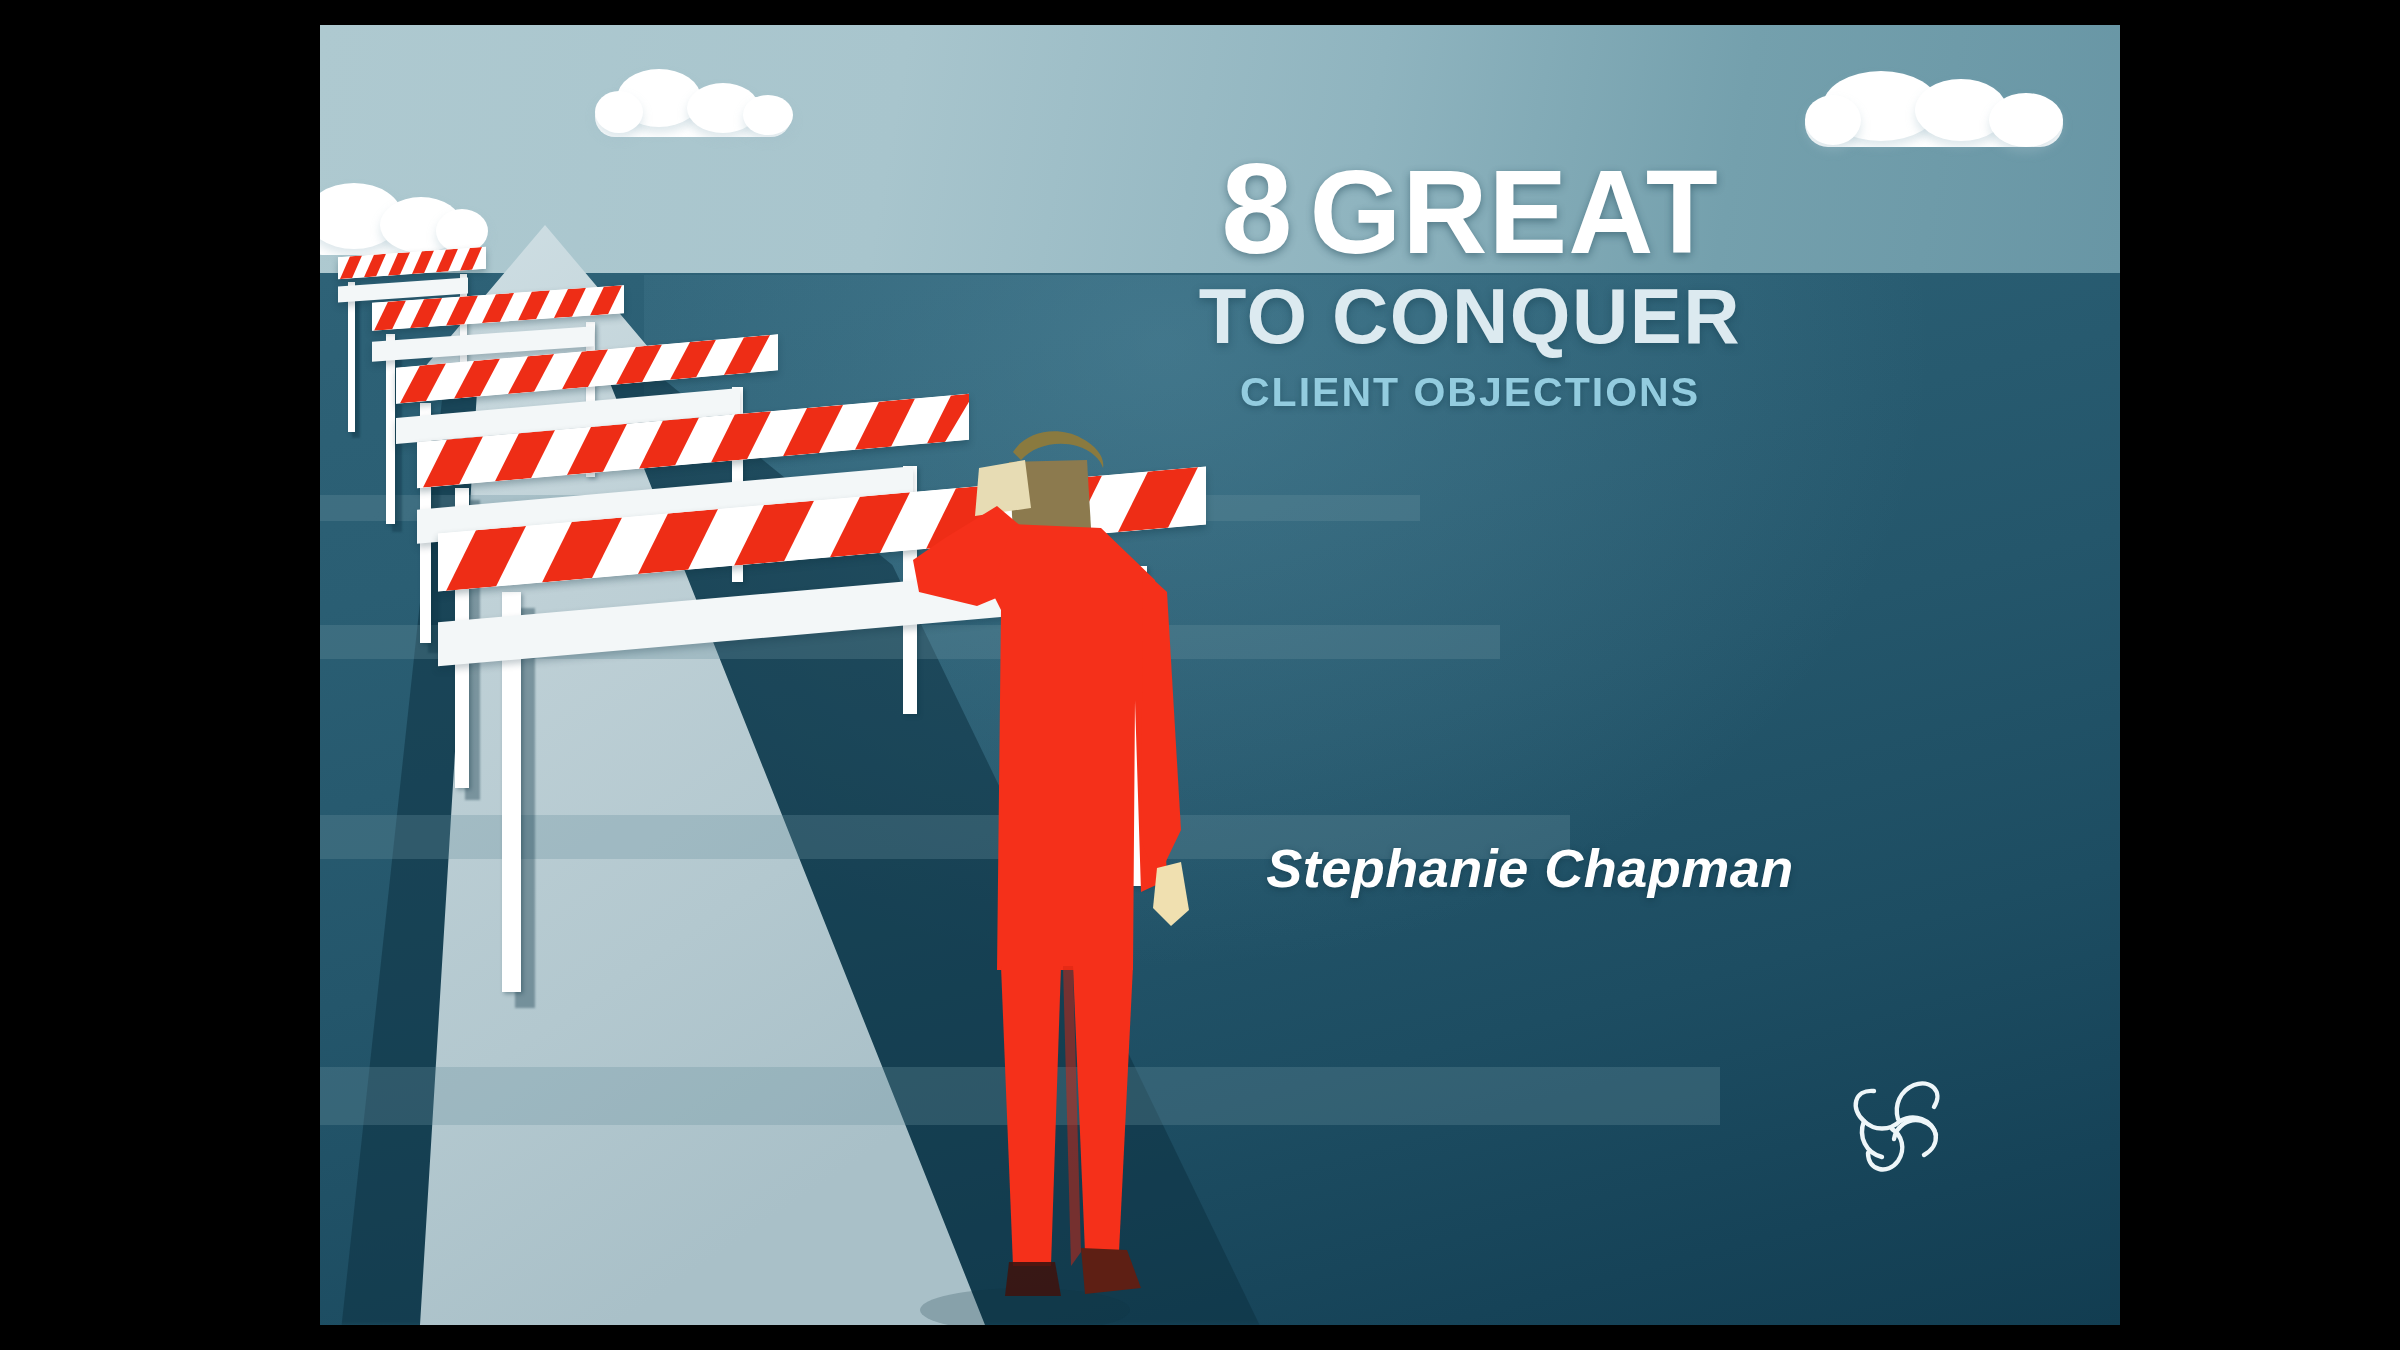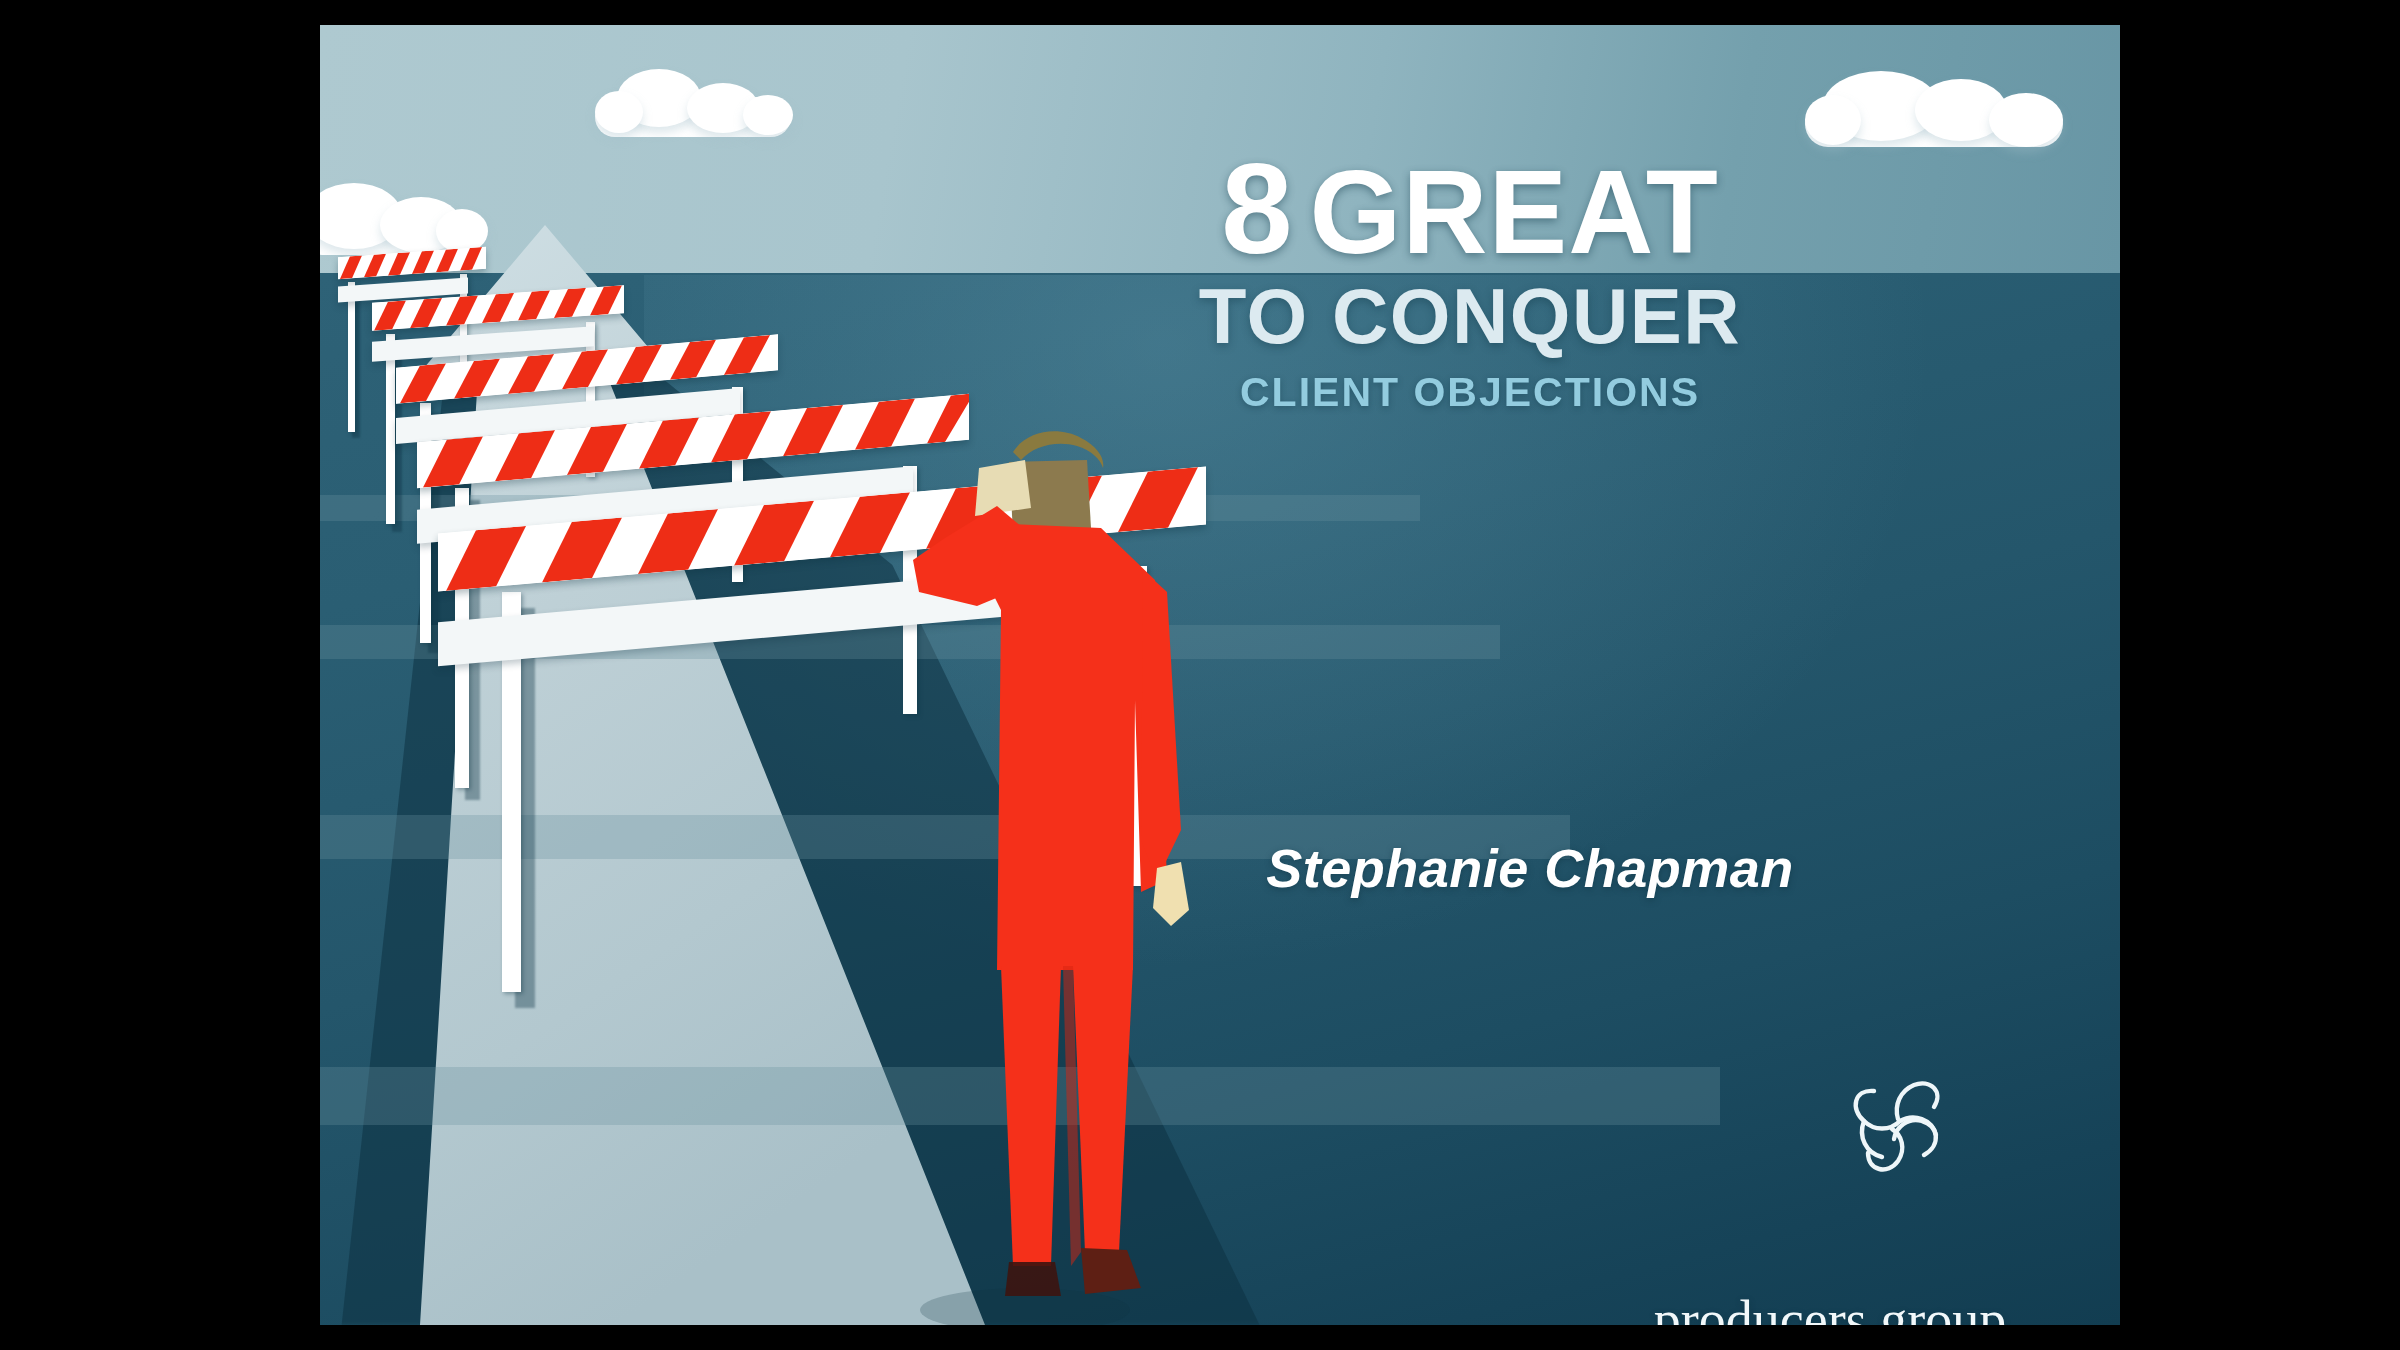--- a/index.html
+++ b/index.html
@@ -452,17 +452,16 @@
           <g fill="none" stroke="#eef6f9" stroke-width="4.4" stroke-linecap="round">
             <path d="M 36 26 C 16 24, 12 44, 26 56 C 36 66, 52 66, 62 56"></path>
             <path d="M 96 42 C 106 26, 92 14, 76 20 C 62 26, 56 40, 60 54"></path>
             <path d="M 86 90 C 104 80, 100 60, 84 56 C 70 52, 58 62, 56 74"></path>
             <path d="M 30 88 C 30 106, 50 110, 60 96 C 68 84, 64 70, 54 64"></path>
             <path d="M 62 56 C 76 48, 94 54, 98 70"></path>
             <path d="M 26 56 C 20 72, 28 88, 44 92"></path>
           </g>
         </svg>
       </div>
-      <div id="logo-sub">producers group</div>
     </div>
 
   </div>
 </div>
 
 </body></html>

